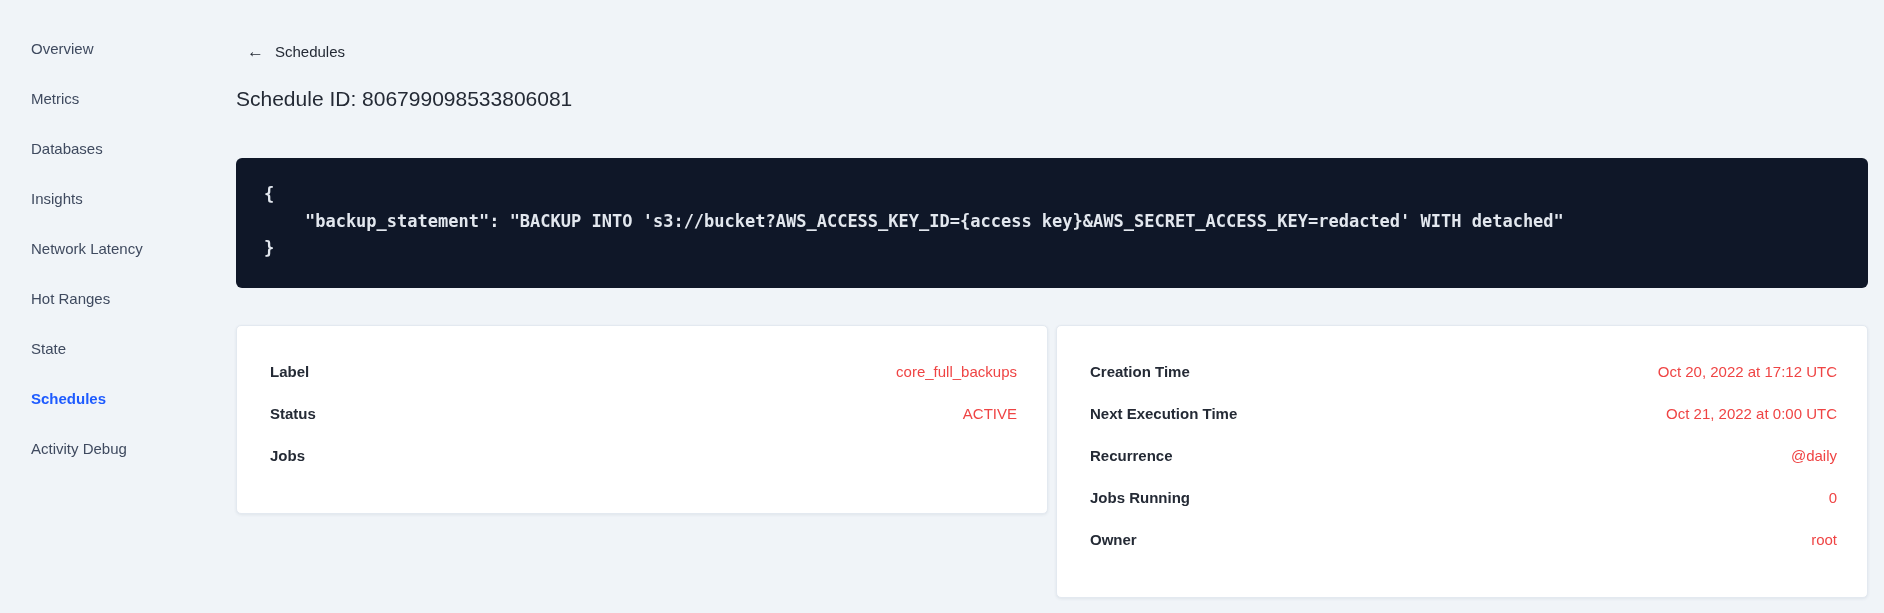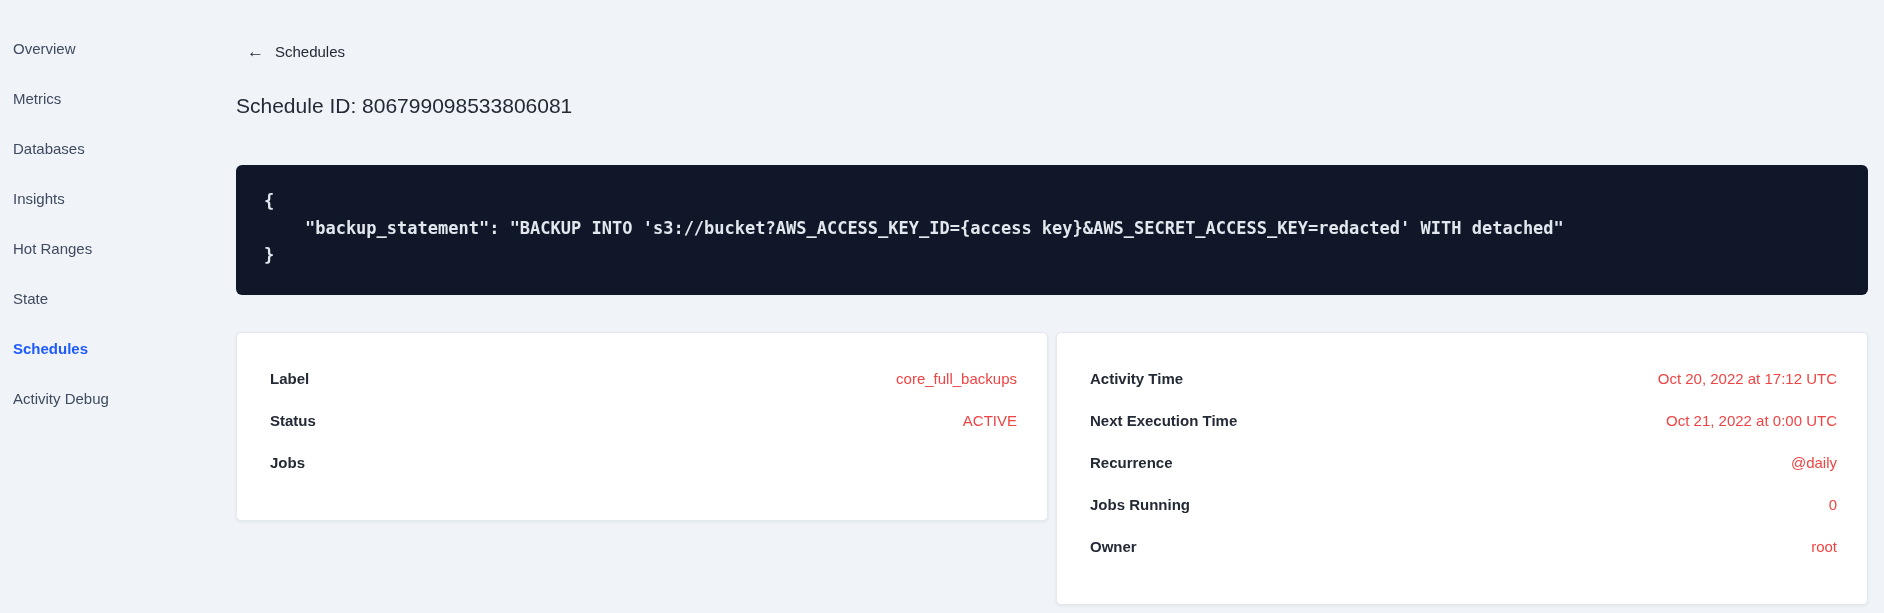--- a/index.html
+++ b/index.html
@@ -11,37 +11,37 @@
     overflow:hidden;
     position:relative;
   }
 
   
   .sidebar {
     position:absolute; left:0; top:23px; width:220px;
   }
   .nav-item {
     height:50px; display:flex; align-items:center;
-    padding-left:13px; font-size:15px; color:#3f4a5f;
+    padding-left:31px; font-size:15px; color:#3f4a5f;
     cursor:pointer; white-space:nowrap;
   }
   .nav-item.active { color:#1e5bff; font-weight:600; }
 
   
   .main {
     position:absolute; left:236px; width:1632px; top:0;
   }
   .back-link {
     margin-top:43px; margin-left:11px;
     display:inline-flex; align-items:center; gap:11px;
     font-size:15px; color:#242a35; cursor:pointer;
   }
   .back-link .arrow { font-size:17px; line-height:1; color:#242a35; }
   .page-title {
-    margin-top:31px; font-size:21px; line-height:28px;
+    margin-top:24px; font-size:21px; line-height:28px;
     font-weight:500; color:#242a35;
   }
   .code-block {
     margin-top:45px;
     background:#0f1728;
     border-radius:6px;
     padding:23px 28px 25px 28px;
     height:130px;
     overflow:hidden;
   }
@@ -73,20 +73,21 @@
   .card-row .val { font-size:15px; color:#ef4444; text-align:right; }
 </style>
 </head>
 <body>
 
 <nav class="sidebar">
   <div class="nav-item">Overview</div>
   <div class="nav-item">Metrics</div>
   <div class="nav-item">Databases</div>
   <div class="nav-item">Insights</div>
+  <div class="nav-item">Network Latency</div>
   <div class="nav-item">Hot Ranges</div>
   <div class="nav-item">State</div>
   <div class="nav-item active">Schedules</div>
   <div class="nav-item">Activity Debug</div>
 </nav>
 
 <main class="main">
 
   <div class="back-link">
     <span class="arrow">←</span>
@@ -113,21 +114,21 @@
         <span class="val">ACTIVE</span>
       </div>
       <div class="card-row">
         <span class="lbl">Jobs</span>
         <span class="val"></span>
       </div>
     </section>
 
     <section class="card">
       <div class="card-row">
-        <span class="lbl">Activity Time</span>
+        <span class="lbl">Creation Time</span>
         <span class="val">Oct 20, 2022 at 17:12 UTC</span>
       </div>
       <div class="card-row">
         <span class="lbl">Next Execution Time</span>
         <span class="val">Oct 21, 2022 at 0:00 UTC</span>
       </div>
       <div class="card-row">
         <span class="lbl">Recurrence</span>
         <span class="val">@daily</span>
       </div>

